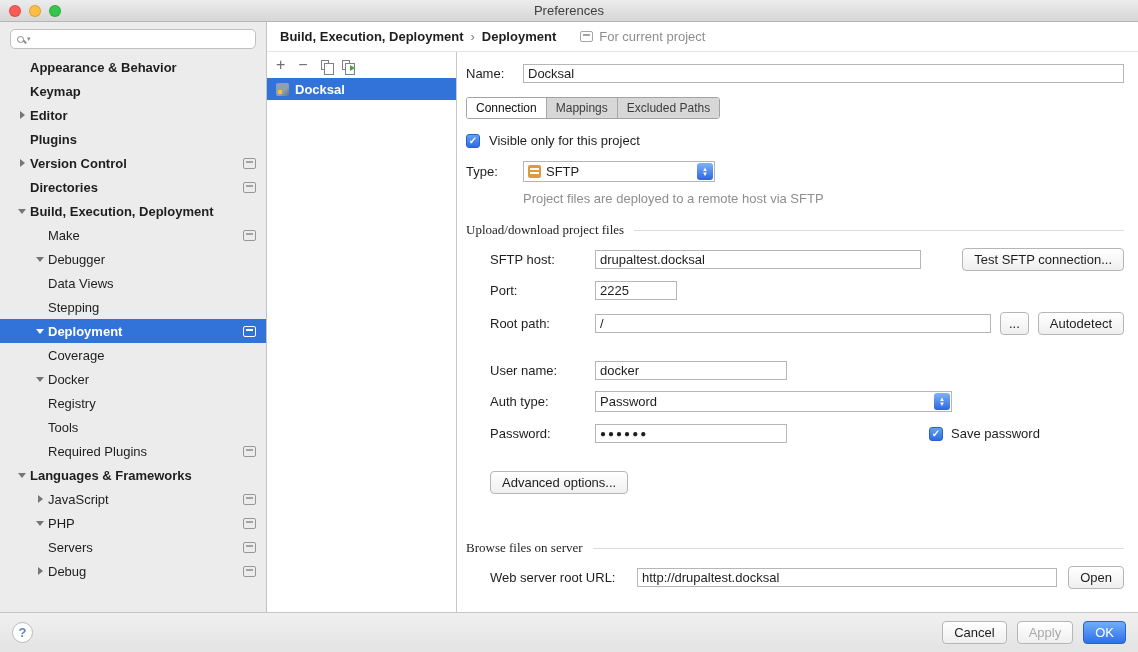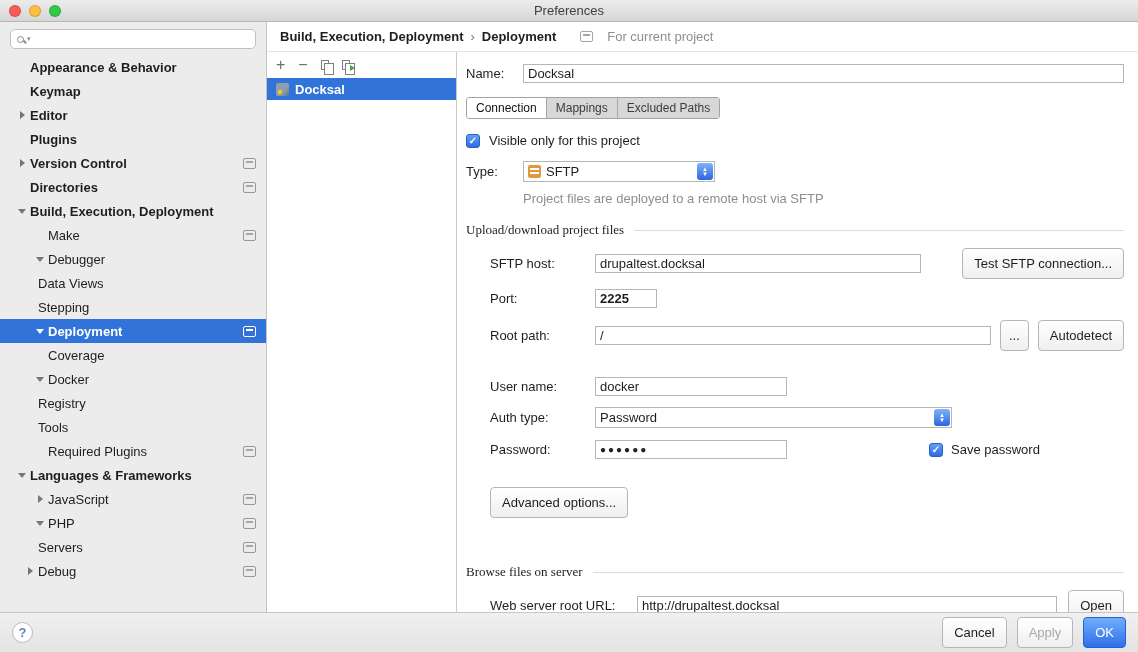--- a/index.html
+++ b/index.html
@@ -23,37 +23,37 @@
     border-radius:5px; display:flex; align-items:center; padding:0 6px; gap:3px; }
   .mag { width:7px; height:7px; border:1.5px solid #8a8a8a; border-radius:50%; position:relative; flex:0 0 7px;}
   .mag::after { content:""; position:absolute; width:4px; height:1.5px; background:#8a8a8a;
     transform:rotate(45deg); right:-3.5px; bottom:-1px; }
   .search .chev { font-size:7px; color:#8a8a8a; }
   .trow { display:flex; align-items:center; height:24px; cursor:default; }
   .trow .tlab { white-space:nowrap; }
   .trow.b .tlab { font-weight:bold; }
   .trow.sel { background:#3273d9; color:#fff; }
   .trow.sel .tlab { font-weight:bold; }
-  .l0 { padding-left:14px; } .l1 { padding-left:32px; } .l2 { padding-left:22px; }
+  .l0 { padding-left:14px; } .l1 { padding-left:32px; } .l2 { padding-left:32px; }
   .arr { flex:0 0 16px; display:flex; align-items:center; justify-content:center; height:100%; }
   .arr.r::before { content:""; border-left:5px solid #767676; border-top:4px solid transparent; border-bottom:4px solid transparent; }
   .arr.d::before { content:""; border-top:5px solid #767676; border-left:4px solid transparent; border-right:4px solid transparent; }
   .trow.sel .arr.d::before { border-top-color:#fff; }
   .pic { margin-left:auto; margin-right:10px; flex:0 0 13px; width:13px; height:11px;
     border:1px solid #979797; border-radius:2px; position:relative; }
   .pic::after { content:""; position:absolute; left:2px; top:2px; right:2px; height:2px; background:#a5a5a5; }
   .trow.sel .pic { border-color:#fff; } .trow.sel .pic::after { background:#fff; }
 
   
   .content { position:absolute; left:267px; top:22px; right:0; bottom:40px; background:#fff; }
   .chead { position:absolute; top:0; left:0; right:0; height:30px; display:flex; align-items:center;
     padding-left:13px; background:#fff; border-bottom:1px solid #e4e4e4; }
   .crumb { font-weight:bold; }
   .csep { margin:0 7px; color:#7b7b7b; font-weight:normal; }
-  .ctx { display:flex; align-items:center; gap:14px; margin-left:24px; color:#8e8e8e; }
+  .ctx { display:flex; align-items:center; gap:6px; margin-left:24px; color:#8e8e8e; }
   .ctx .pic { margin:0; border-color:#a5a5a5; }
 
   
   .listpanel { position:absolute; left:0; top:30px; width:190px; bottom:0;
     border-right:1px solid #c9c9c9; background:#fff; }
   .ltb { height:26px; display:flex; align-items:center; padding:0 9px; gap:13px; }
   .tbi { color:#6f6f6f; font-size:16px; line-height:16px; cursor:default; }
   .ic-copy, .ic-paste { width:8px; height:10px; border:1px solid #7f7f7f; background:#fff; position:relative; }
   .ic-copy::after, .ic-paste::after { content:""; position:absolute; left:2px; top:2px; width:8px; height:10px;
     border:1px solid #7f7f7f; background:#fff; }
@@ -66,21 +66,21 @@
   .dkicon::after { content:""; position:absolute; left:2px; bottom:2px; width:4px; height:4px;
     background:#f5c33b; border-radius:1px; }
 
   
   .form { position:absolute; left:190px; top:30px; right:0; bottom:0; padding:12px 14px 0 9px; overflow:hidden; }
   .frow { display:flex; align-items:center; }
   .flab { flex:0 0 auto; }
   .tf { height:19px; border:1px solid #b6b6b6; background:#fff; font:13px "Liberation Sans",sans-serif;
     padding:0 4px; color:#1e1e1e; }
   .pwd { font-size:10px; letter-spacing:2px; }
-  .btn { height:31px; padding:0 11px; border:1px solid #b6b6b6; border-radius:4px;
+  .btn { height:23px; padding:0 11px; border:1px solid #b6b6b6; border-radius:4px;
     background:linear-gradient(#ffffff,#efefef); font:13px "Liberation Sans",sans-serif; color:#1d1d1d; cursor:default; }
   .btn.primary { background:linear-gradient(#6faefc,#2f6fe8); border-color:#2b5fce; color:#fff; min-width:42px; }
   .btn.disabled { color:#a9a9a9; }
   .combo { display:flex; align-items:center; height:21px; border:1px solid #b6b6b6; background:#fff;
     padding-left:4px; gap:5px; }
   .combo .val { flex:1; white-space:nowrap; overflow:hidden; }
   .step { flex:0 0 16px; width:16px; height:17px; margin:1px; border-radius:3px;
     background:linear-gradient(#7fb3f7,#2c66e0); color:#fff; display:flex; flex-direction:column;
     align-items:center; justify-content:center; font-size:6px; line-height:5px; }
   .sftpicon { flex:0 0 13px; width:13px; height:13px; border-radius:2px; background:#e09a3e; position:relative; }
@@ -291,21 +291,21 @@
       </div>
 
       <div class="frow ind" style="margin-bottom:10px;">
         <span class="flab lab105">SFTP host:</span>
         <input class="tf" style="width: 326px;" value="drupaltest.docksal">
         <button class="btn" style="margin-left:auto;">Test SFTP connection...</button>
       </div>
 
       <div class="frow ind" style="margin-bottom:12px;">
         <span class="flab lab105">Port:</span>
-        <input class="tf" style="width: 62px; font-weight: bold;" value="2225">
+        <input class="tf" style="width: 82px;" value="2225">
       </div>
 
       <div class="frow ind" style="margin-bottom:26px;">
         <span class="flab lab105">Root path:</span>
         <input class="tf" style="flex: 1 1 0%; margin-right: 9px;" value="/">
         <button class="btn" style="padding:0 8px; margin-right:9px;">...</button>
         <button class="btn">Autodetect</button>
       </div>
 
       <div class="frow ind" style="margin-bottom:11px;">

